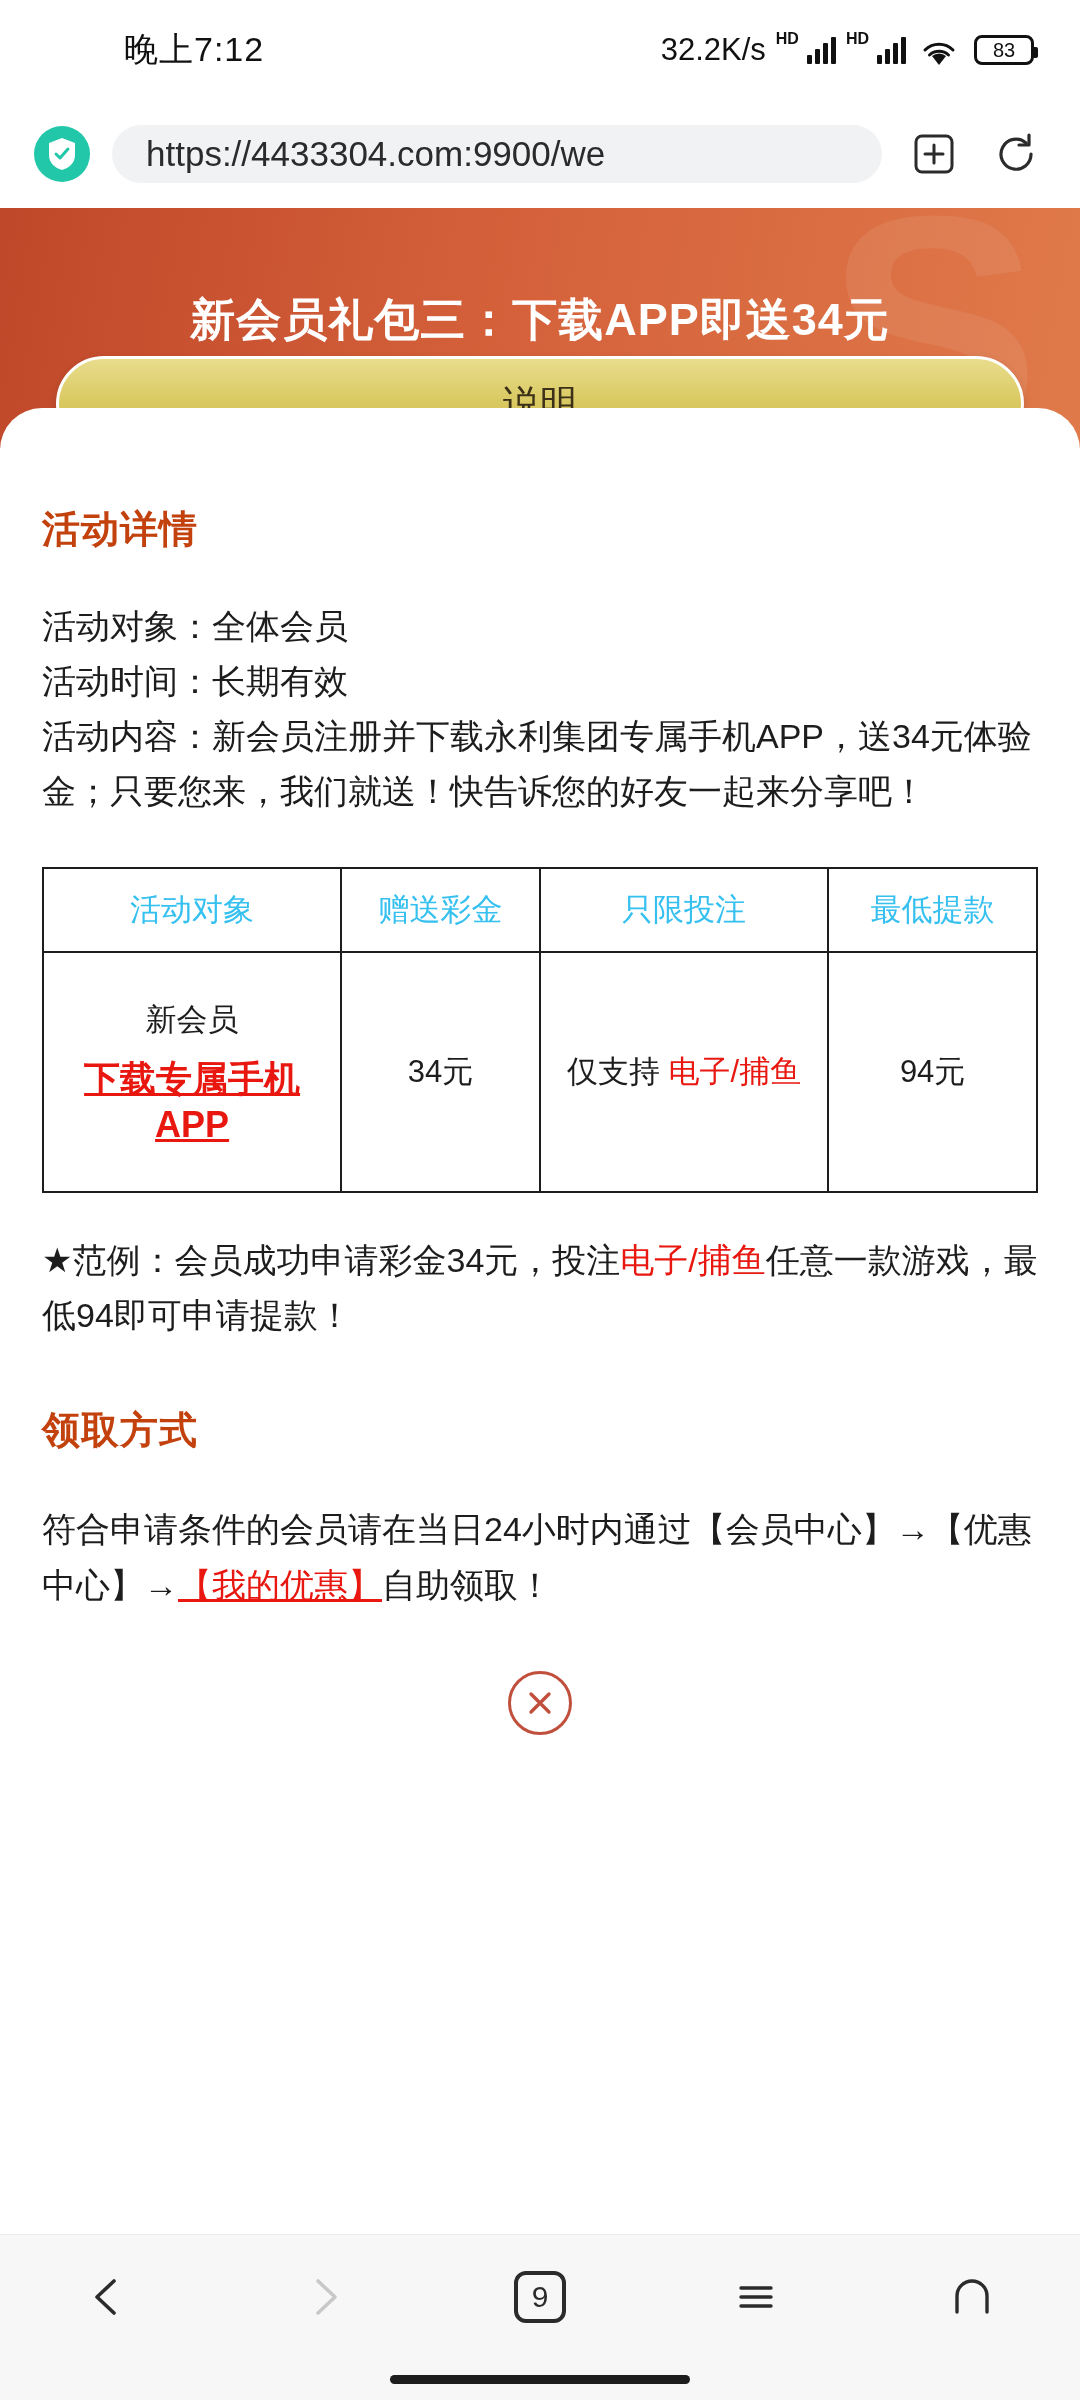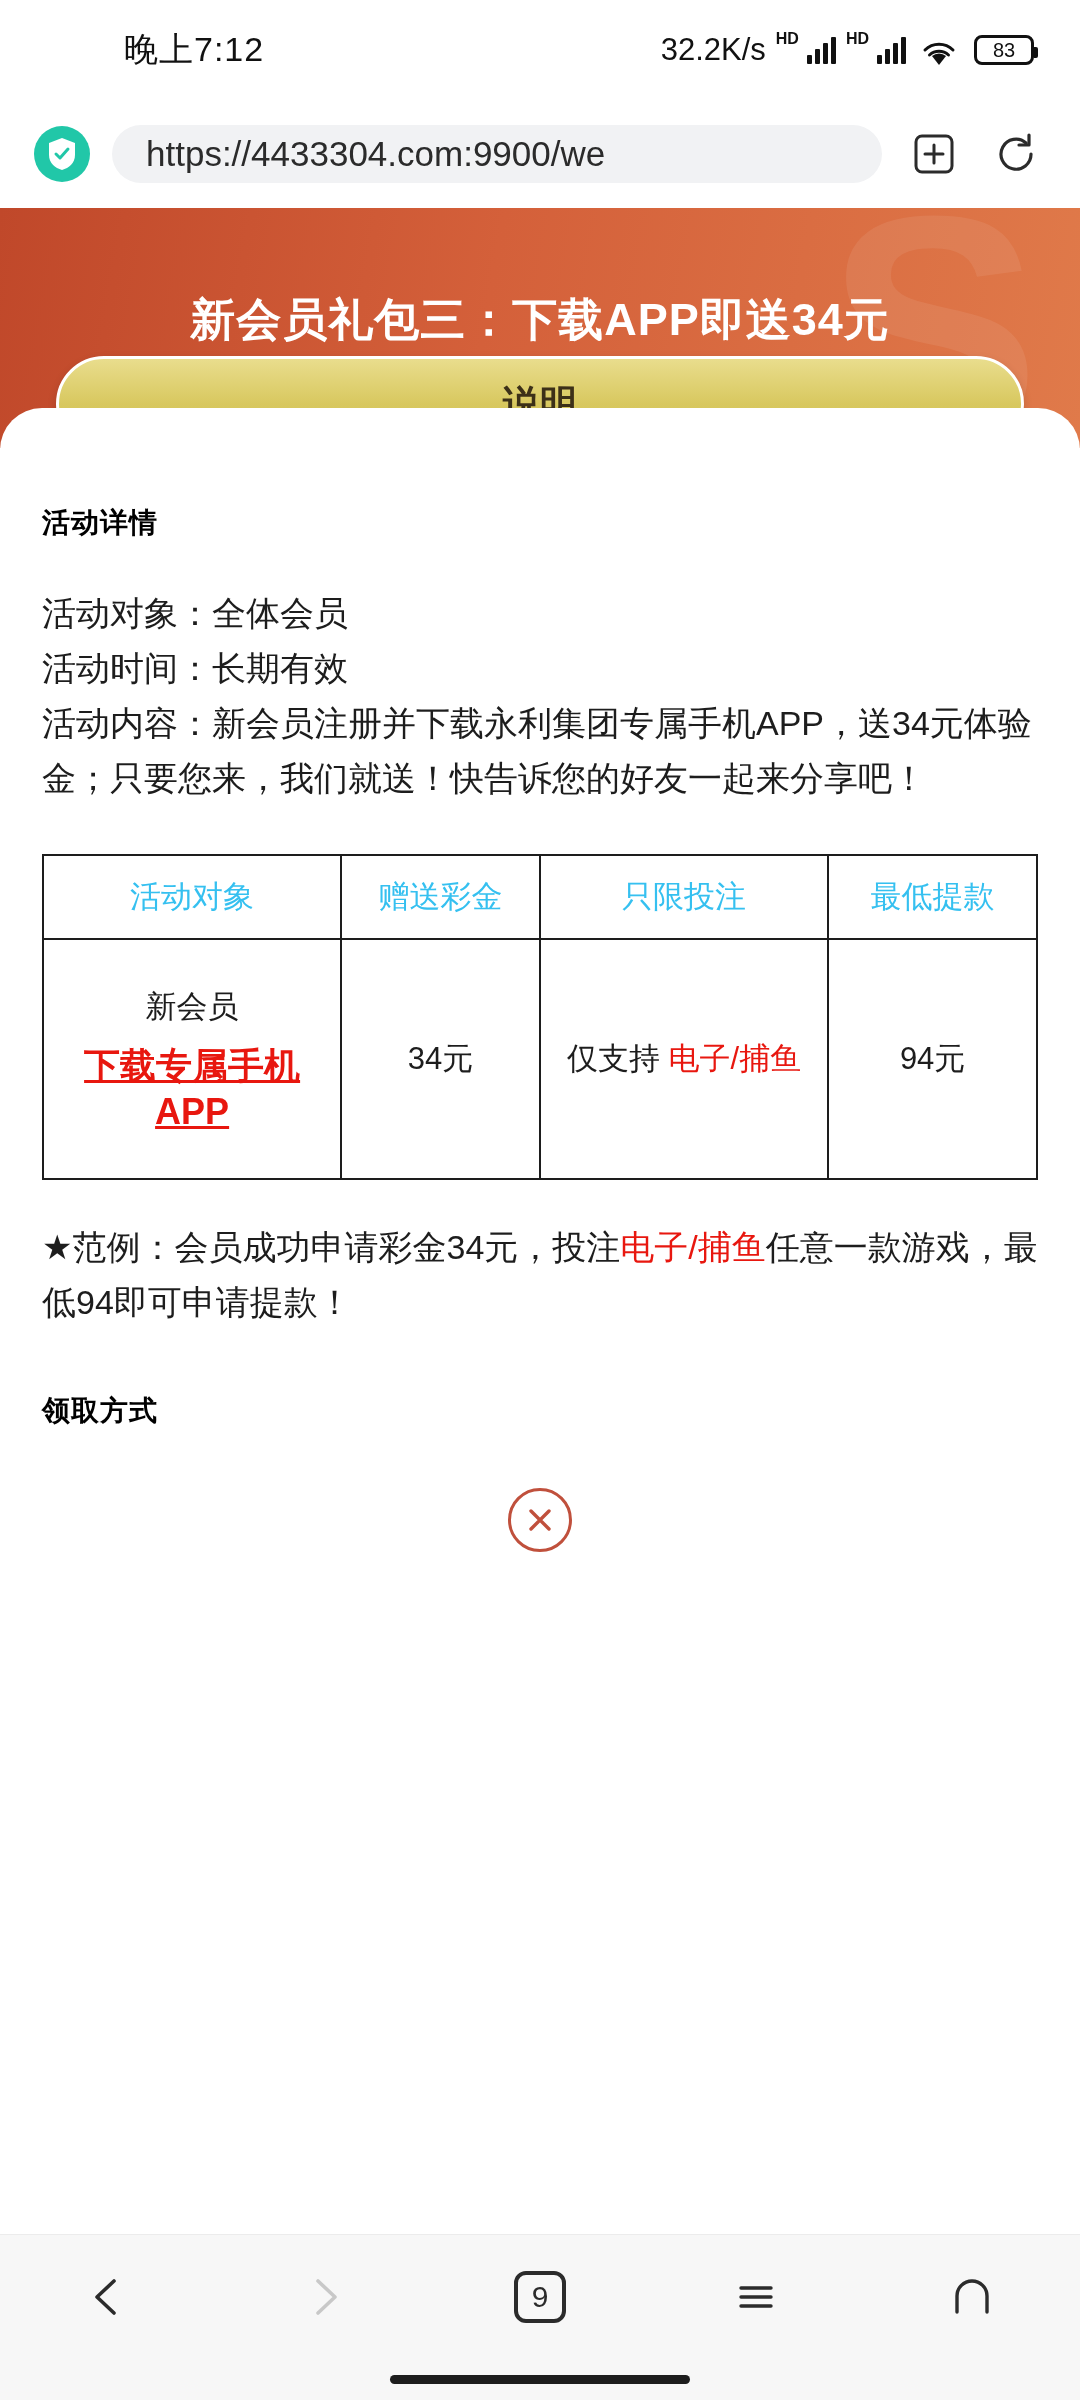--- a/index.html
+++ b/index.html
@@ -93,36 +93,36 @@
   }
 
   
   .gold-wrap { position: relative; height: 0; }
   .gold-btn {
     position: absolute; left: 56px; right: 56px; top: -92px;
     height: 96px; border-radius: 48px;
     background: linear-gradient(180deg, #e9dd8d 0%, #d8c85f 50%, #cbb84e 100%);
     border: 3px solid #ffffff;
     display: flex; align-items: center; justify-content: center;
-    color: #3c3018; font-size: 37px; font-weight: bold;
+    color: #3c3018; font-size: 37px; font-weight: normal;
     box-shadow: 0 4px 10px rgba(0,0,0,0.14);
   }
 
   
   .sheet {
     background: #fff;
     border-radius: 42px 42px 0 0;
     margin-top: -40px;
     position: relative;
     flex: 1;
     padding: 96px 42px 0 42px;
     z-index: 2;
   }
   .h-blue {
-    color: #000000; font-size: 28px; font-weight: bold;
+    color: #c2410c; font-size: 38px; font-weight: bold;
     letter-spacing: 1px;
   }
   .body-text {
     color: #1d1d1d; font-size: 34px; line-height: 1.62; margin-top: 44px;
   }
   .body-text .ln { display: block; }
 
   
   table.promo {
     width: 100%; border-collapse: collapse; margin-top: 48px;
@@ -284,20 +284,23 @@
       </tr>
     </tbody>
       </table>
 
     <div class="example">
       <span>★范例：会员成功申请彩金34元，投注</span><span class="inline-red">电子/捕鱼</span><span>任意一款游戏，最低94即可申请提款！</span>
     </div>
 
     <div class="h-blue second">领取方式</div>
 
+    <div class="claim">
+      <span>符合申请条件的会员请在当日24小时内通过【会员中心】→【优惠中心】→</span><span class="claim-link">【我的优惠】</span><span>自助领取！</span>
+    </div>
 
     <div class="close-wrap">
       <div class="close-circle">
         <svg viewBox="0 0 34 34">
             <path d="M8 8 L26 26 M26 8 L8 26" stroke="#c0503c" stroke-width="3.4" stroke-linecap="round"></path>
           </svg>
       </div>
     </div>
 
   </div>

